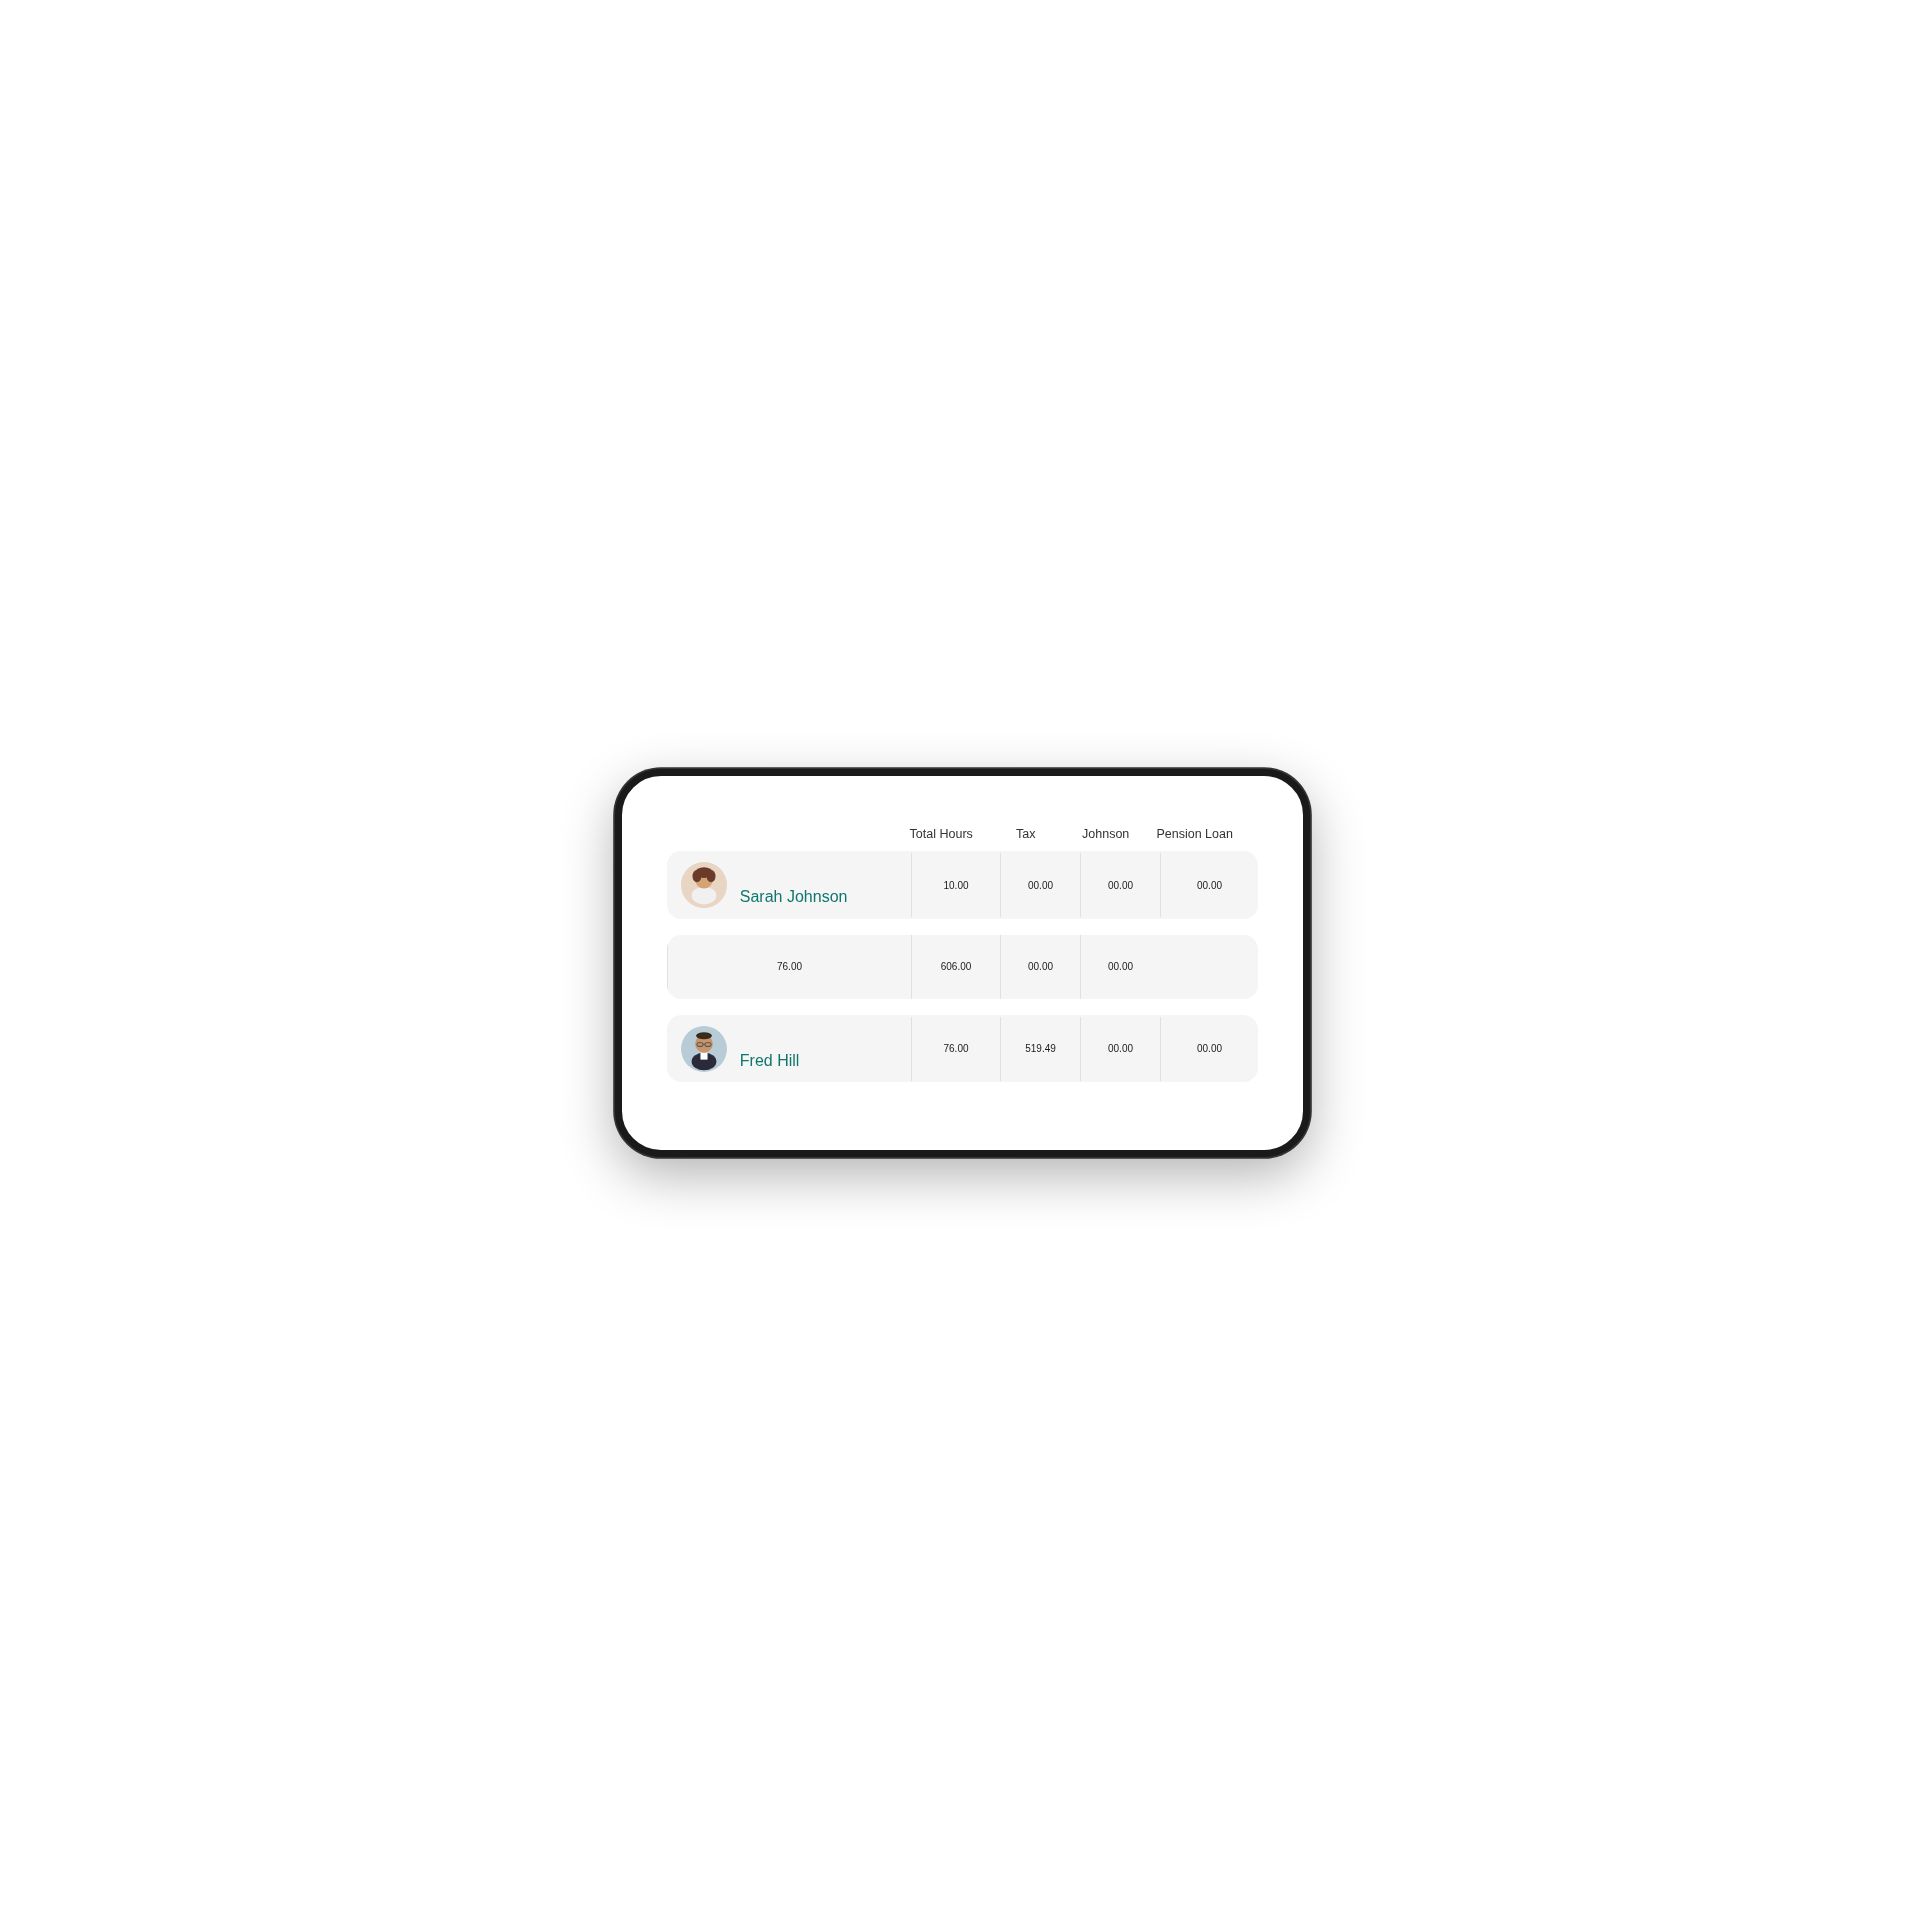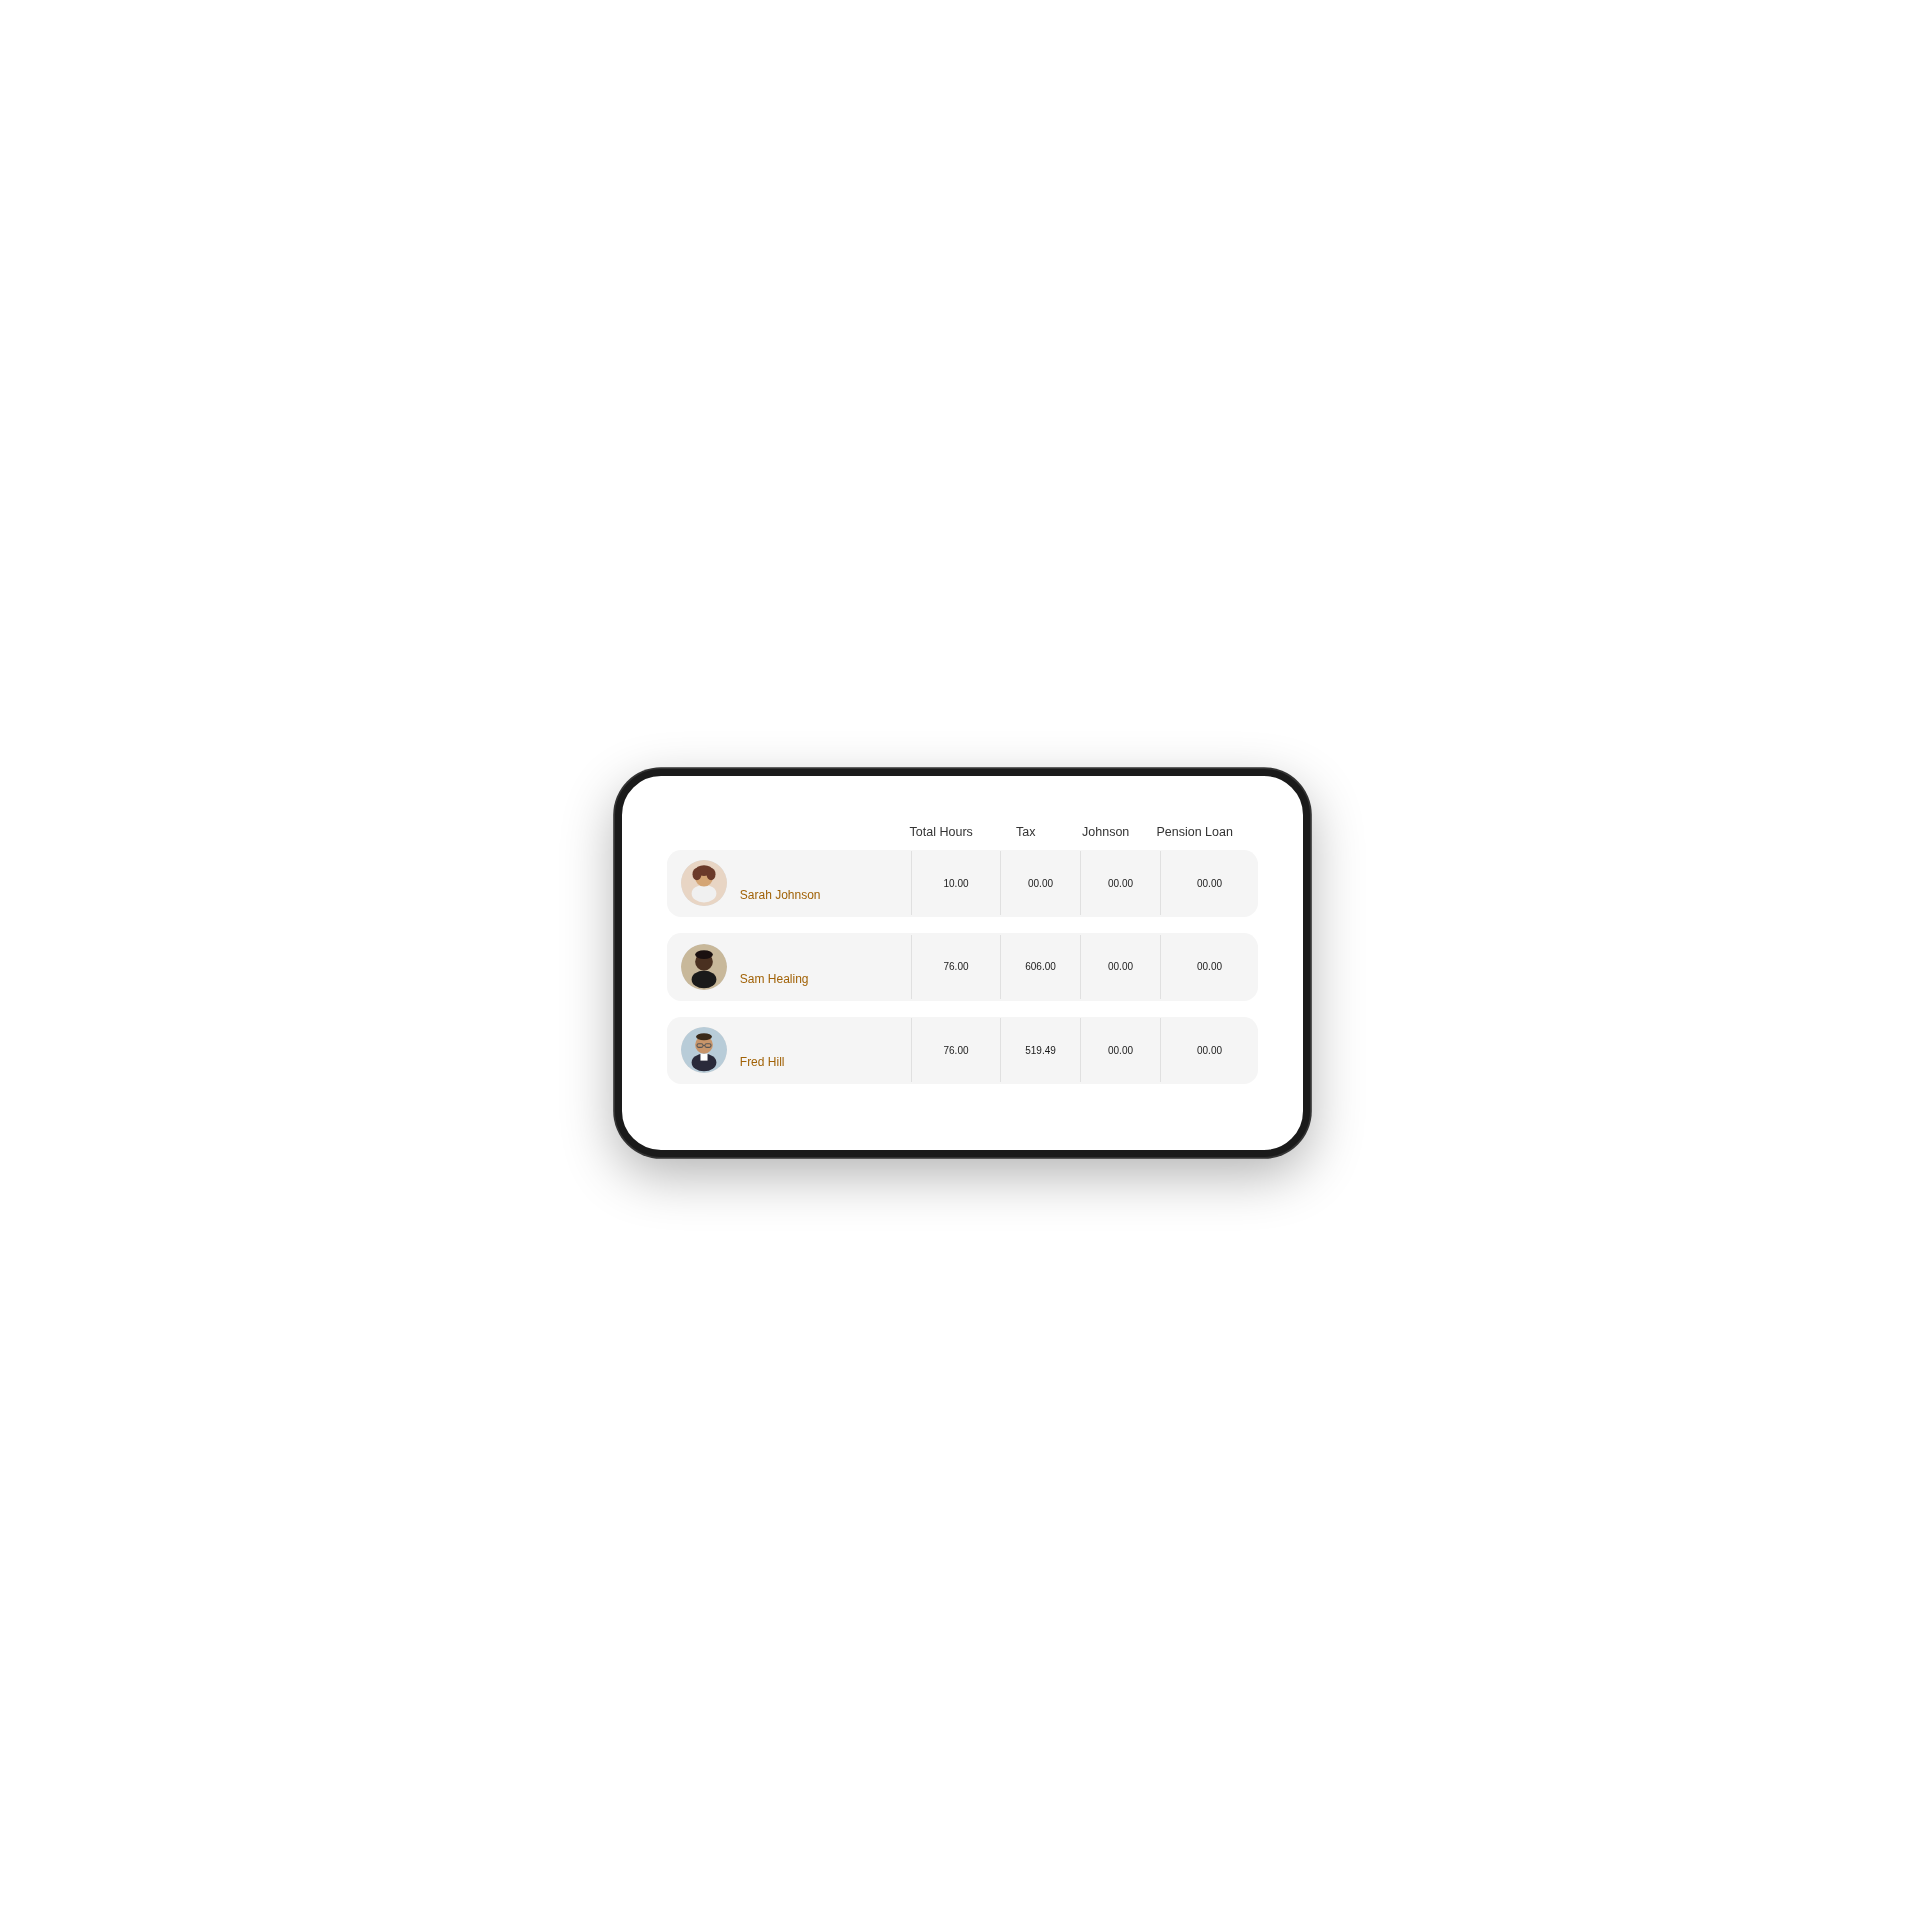--- a/index.html
+++ b/index.html
@@ -82,23 +82,23 @@
       align-items: center;
       justify-content: center;
     }
 
     .avatar svg {
       width: 46px;
       height: 46px;
     }
 
     .person-name {
-      font-size: 12px;
+      font-size: 16px;
       font-weight: 500;
-      color: #a16207;
+      color: #0f766e;
       margin-top: 24px;
     }
 
     .data-cell {
       text-align: center;
       font-size: 10px;
       color: #1a1a1a;
       padding: 10.7px 7.1px;
       border-left: 0.9px solid #e0e0e0;
       min-height: 64px;
@@ -138,34 +138,20 @@
         </div>
         <span class="person-name">Sarah Johnson</span>
       </div>
       <div class="data-cell">10.00</div>
       <div class="data-cell">00.00</div>
       <div class="data-cell">00.00</div>
       <div class="data-cell">00.00</div>
     </div>
 
     <div class="table-row">
-      <div class="person-cell">
-        <div class="avatar">
-          <svg viewBox="0 0 52 52" xmlns="http://www.w3.org/2000/svg">
-            <circle cx="26" cy="26" r="26" fill="#c8b89a"></circle>
-
-            <ellipse cx="26" cy="40" rx="14" ry="10" fill="#1a1a1a"></ellipse>
-
-            <circle cx="26" cy="20" r="10" fill="#4a3020"></circle>
-
-            <ellipse cx="26" cy="12" rx="10" ry="5" fill="#1a1010"></ellipse>
-          </svg>
-        </div>
-        <span class="person-name">Sam Healing</span>
-      </div>
       <div class="data-cell">76.00</div>
       <div class="data-cell">606.00</div>
       <div class="data-cell">00.00</div>
       <div class="data-cell">00.00</div>
     </div>
 
     <div class="table-row">
       <div class="person-cell">
         <div class="avatar">
           <svg viewBox="0 0 52 52" xmlns="http://www.w3.org/2000/svg">

